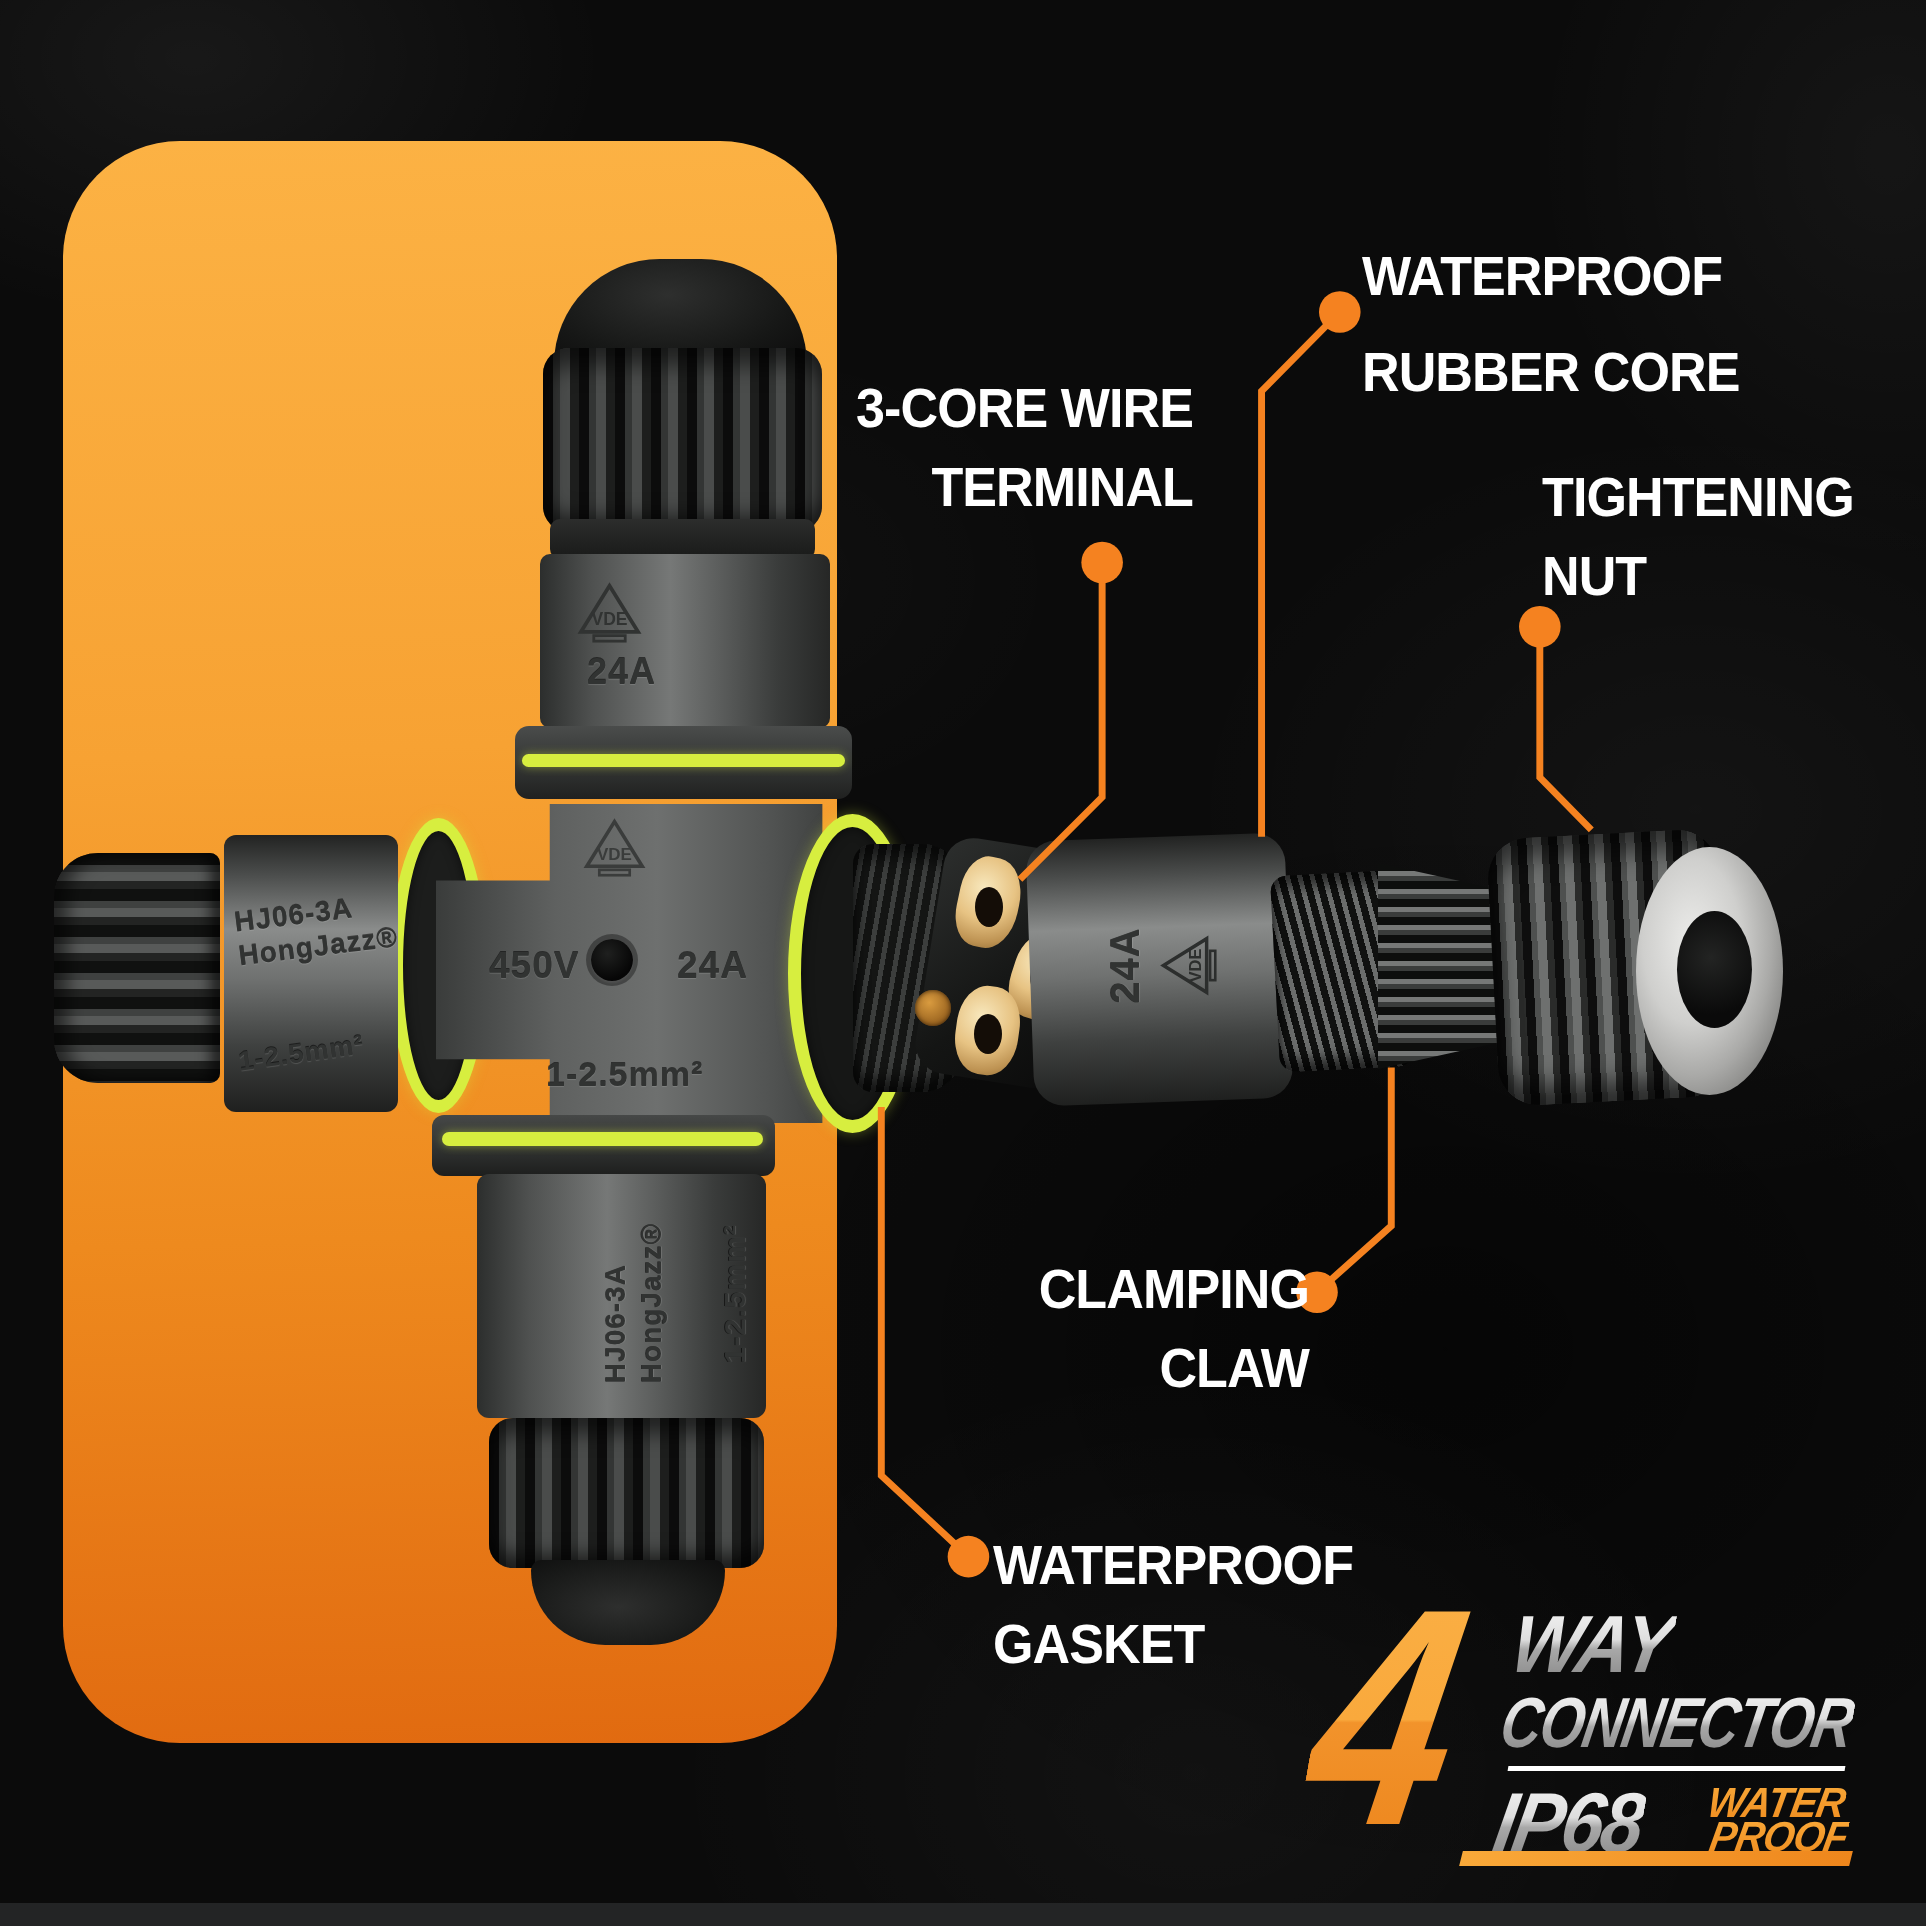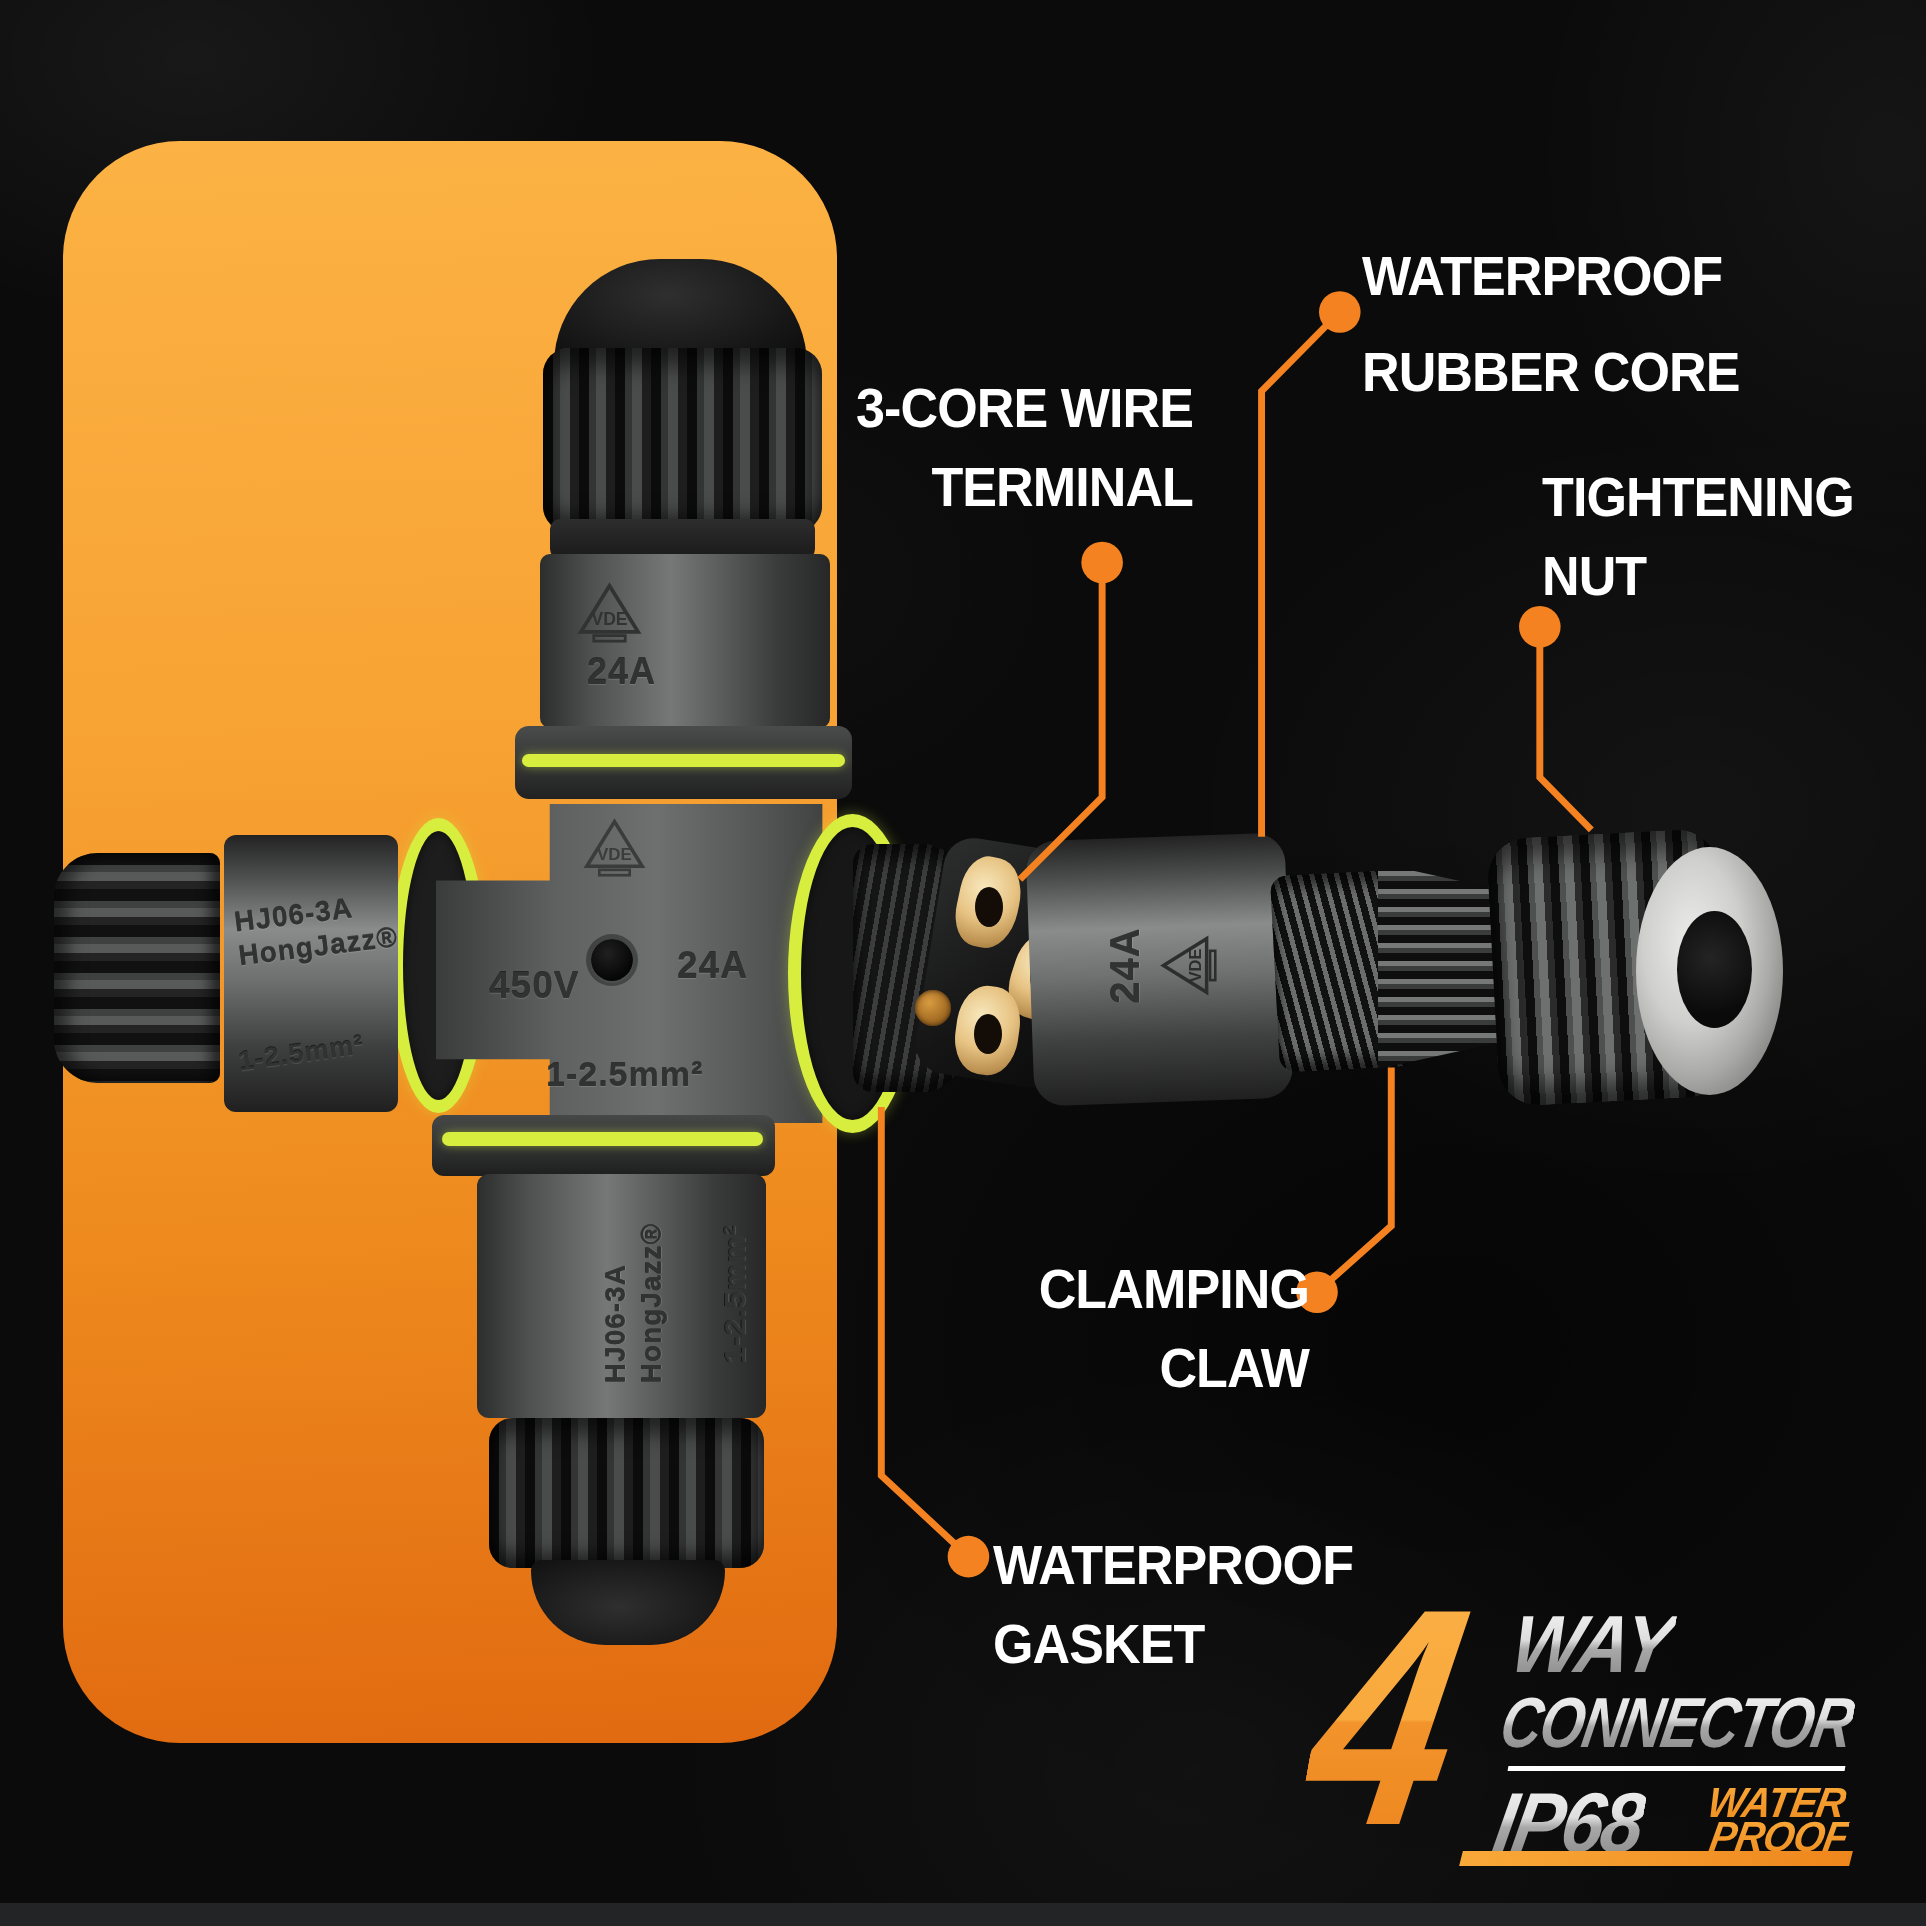--- a/index.html
+++ b/index.html
@@ -85,21 +85,21 @@
   <div class="abs emboss" style="left:238px;top:1038px;font-size:27px;transform:rotate(-8deg);">1-2.5mm²</div>
 
   <div class="abs" style="left:436px;top:804px;width:426px;height:319px;
        clip-path:polygon(26.7% 0,90.7% 0,90.7% 24%,100% 24%,100% 80%,90.7% 80%,90.7% 100%,26.7% 100%,26.7% 80%,0 80%,0 24%,26.7% 24%);
        background:linear-gradient(90deg,#3a3c3b 0%,#5f6160 28%,#6e706f 52%,#525453 78%,#343635 100%);"></div>
   <svg class="abs" style="left:583px;top:818px;" width="63" height="59" viewBox="0 0 70 66">
     <polygon points="35,4 66,54 4,54" fill="none" stroke="#3a3c3b" stroke-width="4"></polygon>
     <text x="35" y="47" font-size="19" font-weight="bold" text-anchor="middle" fill="#3a3c3b">VDE</text>
     <rect x="18" y="58" width="34" height="6" fill="none" stroke="#3a3c3b" stroke-width="3"></rect>
   </svg>
-  <div class="abs emboss" style="left:489px;top:965px;font-size:37px;text-align:center;">450V</div>
+  <div class="abs emboss" style="left:489px;top:945px;font-size:37px;text-align:center;">450V</div>
   <div class="abs" style="left:591px;top:939px;width:42px;height:42px;border-radius:50%;
        background:radial-gradient(circle at 40% 35%,#1f201f,#060606 70%);
        box-shadow:0 0 0 5px rgba(0,0,0,.35), 0 2px 2px rgba(255,255,255,.12);"></div>
   <div class="abs emboss" style="left:677px;top:945px;font-size:37px;">24A</div>
   <div class="abs emboss" style="left:546px;top:1055px;font-size:34px;">1-2.5mm²</div>
 
   <div class="abs" style="left:432px;top:1115px;width:343px;height:61px;border-radius:12px;
        background:linear-gradient(180deg,#464847,#2e302f 60%,#1d1e1d);"></div>
   <div class="abs" style="left:442px;top:1132px;width:321px;height:14px;border-radius:7px;background:#d7ee3f;
        box-shadow:0 0 10px rgba(215,238,63,.45);"></div>

